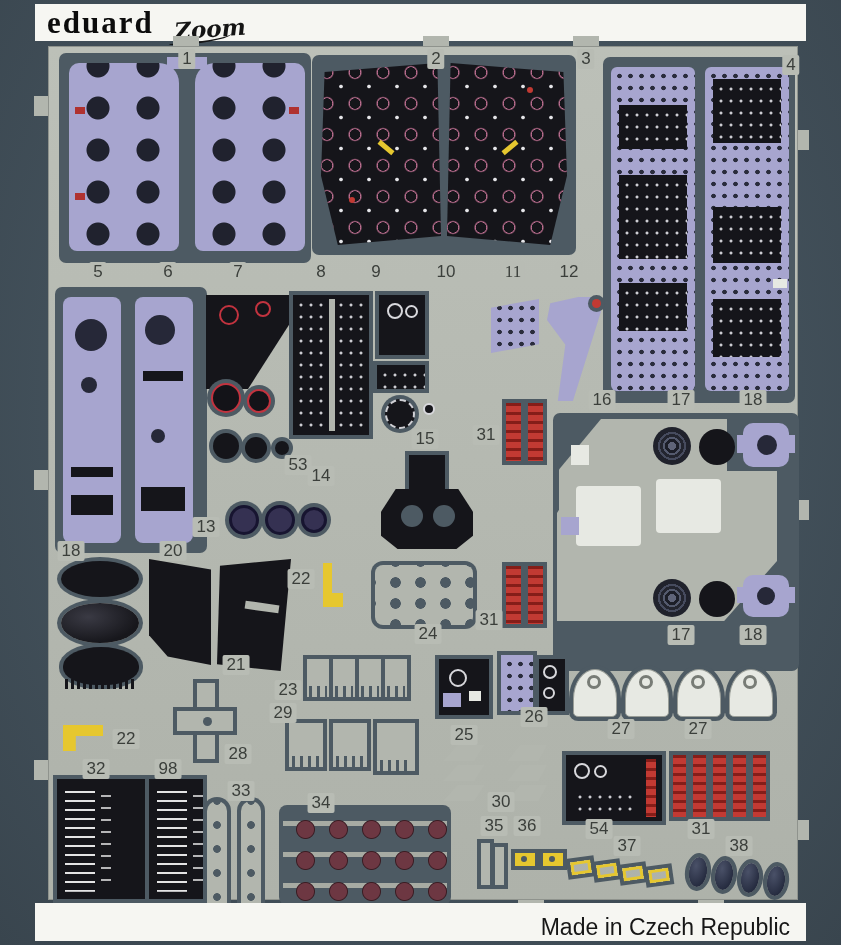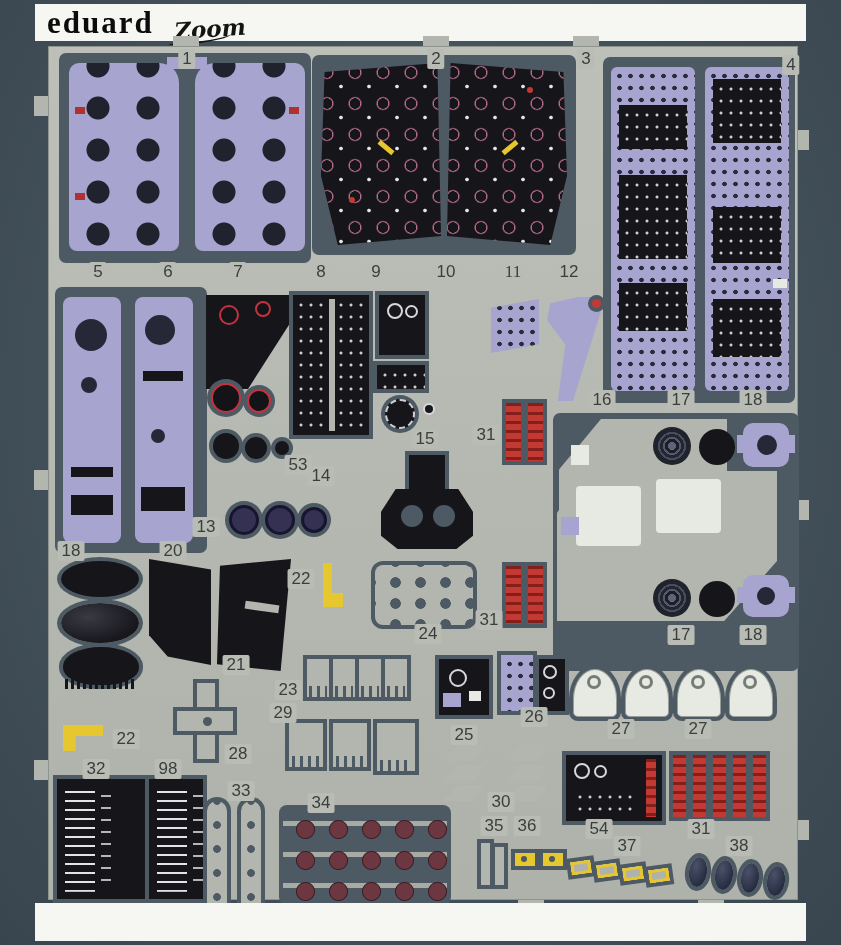--- a/index.html
+++ b/index.html
@@ -333,13 +333,14 @@
       <span class="plabel" style="left: 445px; top: 779px;">35</span>
       <span class="plabel" style="left: 478px; top: 779px;">36</span>
       <span class="plabel" style="left: 550px; top: 782px; text-align: center;">54</span>
       <span class="plabel" style="left: 652px; top: 782px;">31</span>
       <span class="plabel" style="left: 578px; top: 799px;">37</span>
       <span class="plabel" style="left: 690px; top: 799px;">38</span>
     </div>
 </div>
 
 <div class="band band-bottom">
+  <span class="foot-right">Made in Czech Republic</span>
 </div>
 
 </body></html>

